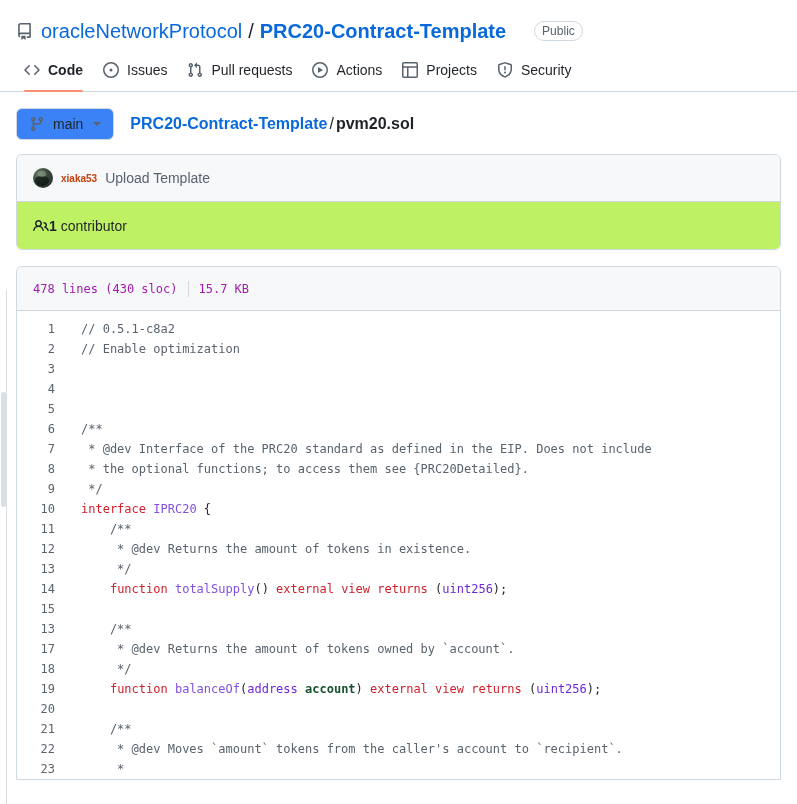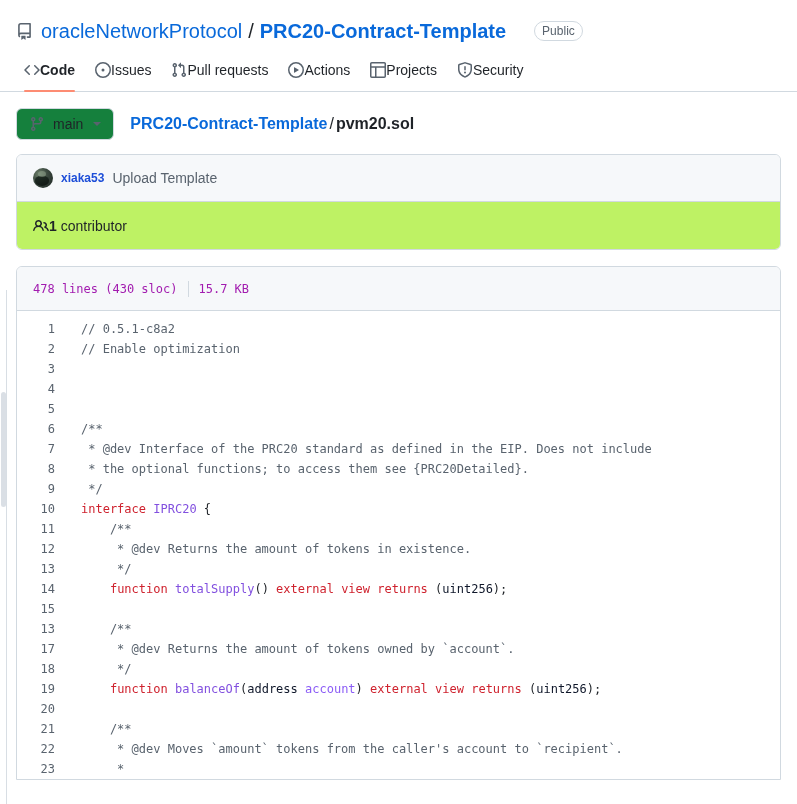--- a/index.html
+++ b/index.html
@@ -50,41 +50,41 @@
   
   .nav-wrap {
     position: relative;
     padding: 0 16px;
     border-bottom: 1px solid #d1d9e0;
     height: 44px;
     display: flex; align-items: flex-end;
   }
   .nav-list { display: flex; align-items: center; gap: 4px; height: 100%; }
   .nav-item {
-    display: flex; align-items: center; gap: 0;
+    display: flex; align-items: center; gap: 8px;
     padding: 0 8px; height: 100%;
     font-size: 14px; color: #1f2328; text-decoration: none;
     position: relative; cursor: pointer; white-space: nowrap;
   }
   .nav-item .nav-ico { color: #59636e; display: flex; align-items: center; }
   .nav-item.active .nav-label { font-weight: 600; }
   .nav-item.active::after {
     content: ""; position: absolute; left: 8px; right: 8px; bottom: -1px;
     height: 2px; background: #fd8c73; border-radius: 6px;
   }
 
   
   .file-nav {
     padding: 16px 16px 14px 16px;
     display: flex; align-items: center; gap: 16px;
   }
   .branch-btn {
     display: inline-flex; align-items: center; gap: 8px;
     height: 32px; padding: 0 12px;
-    background: #15803d; border: 1px solid #d1d9e0; border-radius: 6px;
+    background: #3b82f6; border: 1px solid #d1d9e0; border-radius: 6px;
     font-size: 14px; font-weight: 500; color: #1f2328; cursor: pointer;
   }
   .branch-btn .br-ico { color: #59636e; display: flex; }
   .caret {
     width: 0; height: 0; border-left: 4px solid transparent;
     border-right: 4px solid transparent; border-top: 4px solid #59636e;
     margin-left: 2px;
   }
   .path-crumb { font-size: 16px; font-weight: 600; color: #1f2328; }
   .path-crumb .crumb-link { color: #0969da; text-decoration: none; }
@@ -113,21 +113,21 @@
   .avatar::before {
     content: ""; position: absolute; left: 2px; top: 8px;
     width: 14px; height: 10px; border-radius: 40% 40% 50% 50%;
     background: linear-gradient(160deg, #223027 0%, #0f1512 100%);
   }
   .avatar::after {
     content: ""; position: absolute; left: 5px; top: 3px;
     width: 8px; height: 6px; border-radius: 50%;
     background: #8fa38c; opacity: .55;
   }
-  .commit-author { font-size: 12px; font-weight: 600; color: #1d4ed8; }
+  .commit-author { font-size: 10px; font-weight: 600; color: #c2410c; }
   .commit-msg { font-size: 14px; color: #59636e; }
   .contrib-row {
     display: flex; align-items: center; gap: 0;
     padding: 14px 16px; background: #bef264;
     border-top: 1px solid #d1d9e0;
     min-height: 48px;
   }
   .contrib-ico { color: #1f2328; display: flex; align-items: center; }
   .contrib-text { font-size: 14px; color: #1f2328; }
   .contrib-text b { font-weight: 600; }
@@ -164,22 +164,22 @@
   .ln {
     width: 52px; flex: 0 0 52px; text-align: right; padding-right: 14px;
     color: #59636e; user-select: none;
   }
   .lc { padding-left: 12px; color: #1f2328; }
 
   
   .t-com { color: #59636e; }
   .t-kw  { color: #cf222e; }
   .t-typ { color: #8250df; }
-  .t-num { color: #0f172a; }
-  .t-var { color: #8b5cf6; }
+  .t-num { color: #6d28d9; }
+  .t-var { color: #14532d; font-weight: bold; }
   .t-pln { color: #1f2328; }
 </style>
 </head>
 <body>
 
 <div class="page-scroll-track">
   <div class="page-scroll-line"></div>
   <div class="page-scroll-thumb"></div>
 </div>
 

